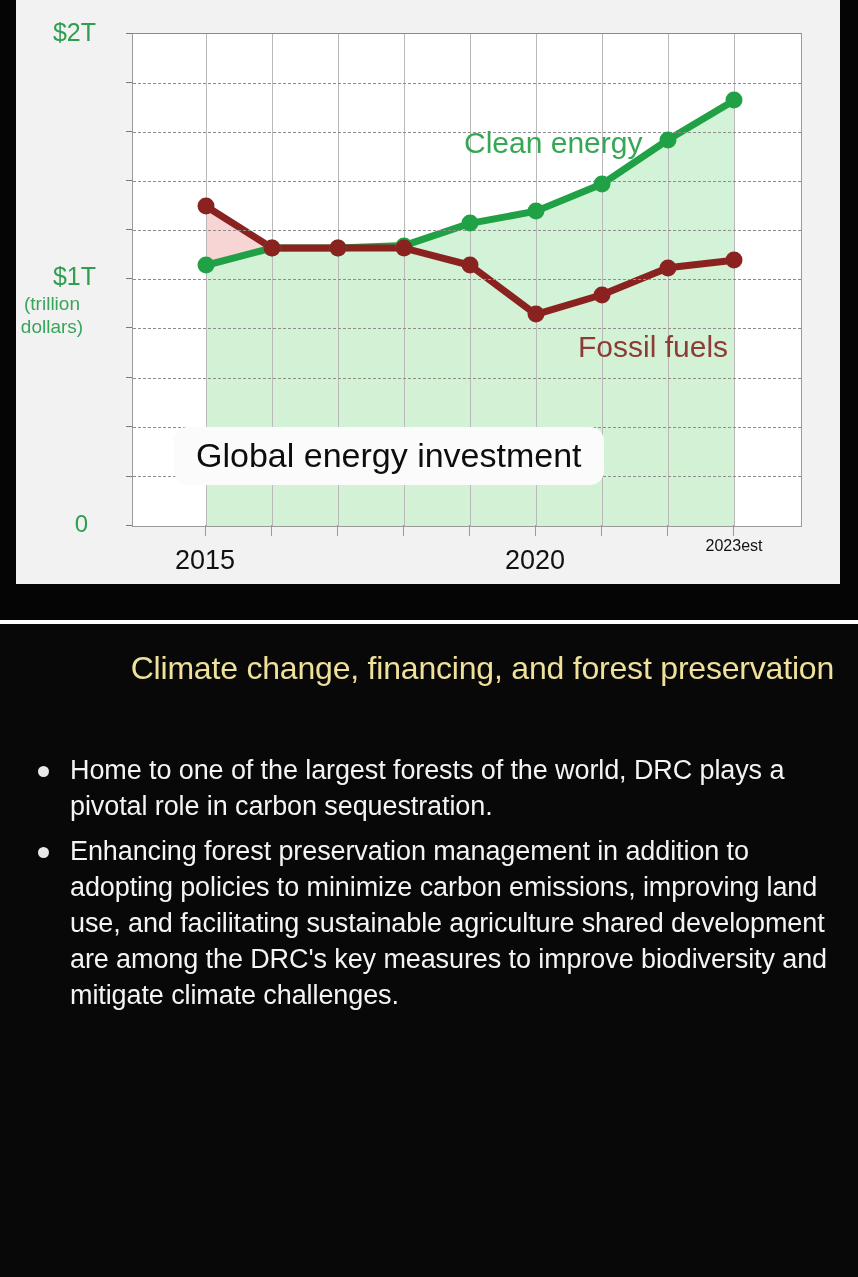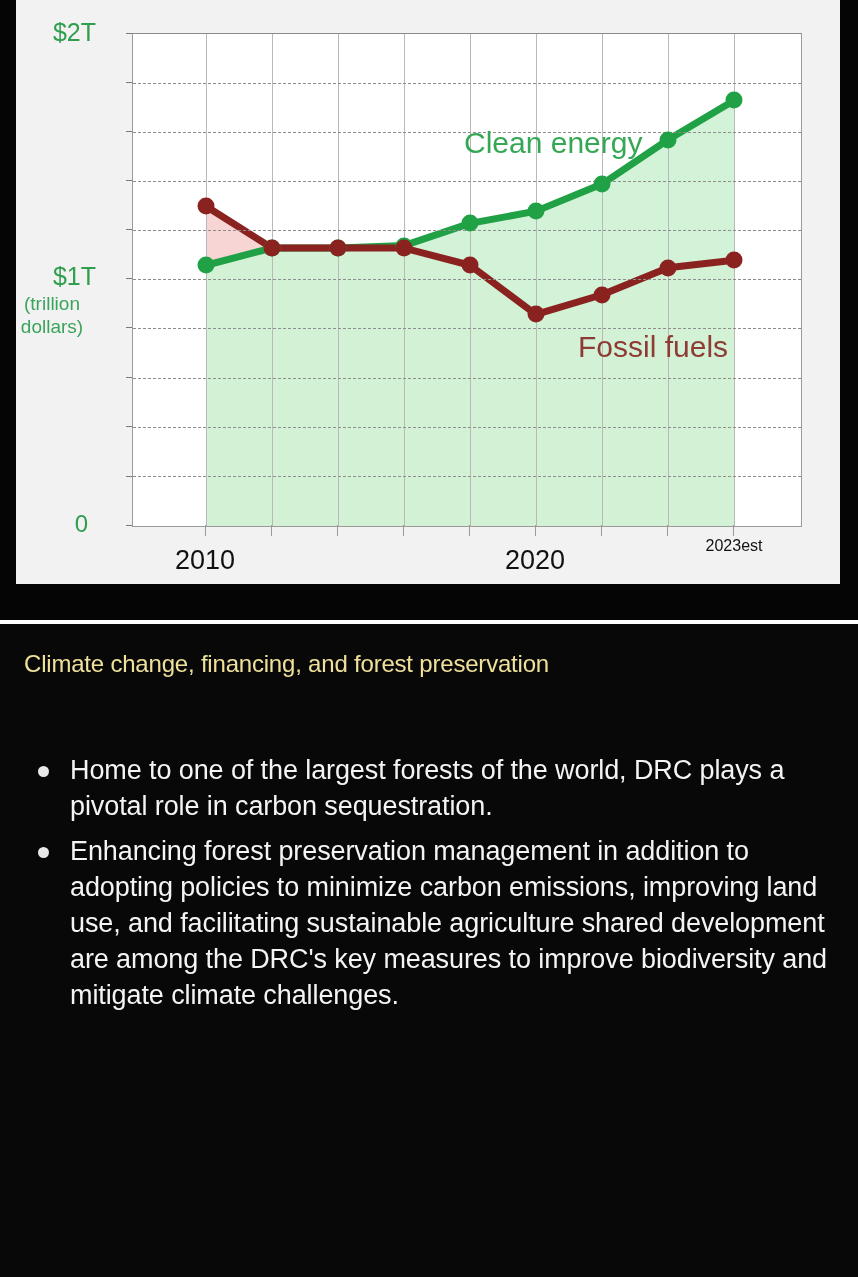--- a/index.html
+++ b/index.html
@@ -177,28 +177,29 @@
   .text-panel {
     position: absolute;
     left: 0;
     top: 624px;
     width: 858px;
     height: 653px;
     background: #080808;
   }
   .slide-title {
     position: absolute;
-    left: 24px;
+    left: 34px;
     top: 26px;
     width: 800px;
     color: #efe09a;
-    font-size: 24px;
+    font-size: 32px;
     line-height: 1.15;
     letter-spacing: -0.2px;
     white-space: nowrap;
+    text-align: right;
   }
   .bullets {
     position: absolute;
     left: 34px;
     top: 128px;
     width: 800px;
   }
   .bullet {
     position: relative;
     display: flex;
@@ -301,32 +302,33 @@
               <div class="dot dot-fossil" style="left: 535px; top: 233.7px;"></div>
               <div class="dot dot-fossil" style="left: 601px; top: 226.32px;"></div>
             </div>
 
         </div>
       </div>
 
       <div class="series-label label-clean" style="left:448px; top:84px;">Clean energy</div>
       <div class="series-label label-fossil" style="left:520px; top:332px;padding-left:42px;">Fossil fuels</div>
 
+      <div class="title-pill" style="left:158px; top:427px;">Global energy investment</div>
 
       <div class="xtick" style="left:189px;"></div>
       <div class="xtick" style="left:255px;"></div>
       <div class="xtick" style="left:321px;"></div>
       <div class="xtick" style="left:387px;"></div>
       <div class="xtick" style="left:453px;"></div>
       <div class="xtick" style="left:519px;"></div>
       <div class="xtick" style="left:585px;"></div>
       <div class="xtick" style="left:651px;"></div>
       <div class="xtick" style="left:717px;"></div>
 
-      <div class="xlab" style="left:189px; top:547px;">2010</div>
+      <div class="xlab" style="left:189px; top:547px;">2015</div>
       <div class="xlab" style="left:519px; top:547px;">2020</div>
       <div class="xlab-small" style="left:718px; top:538px;">2023est</div>
 
     </div>
   </div>
 
   <div class="divider"></div>
 
   <div class="text-panel">
     <div class="slide-title">Climate change, financing, and forest preservation</div>

